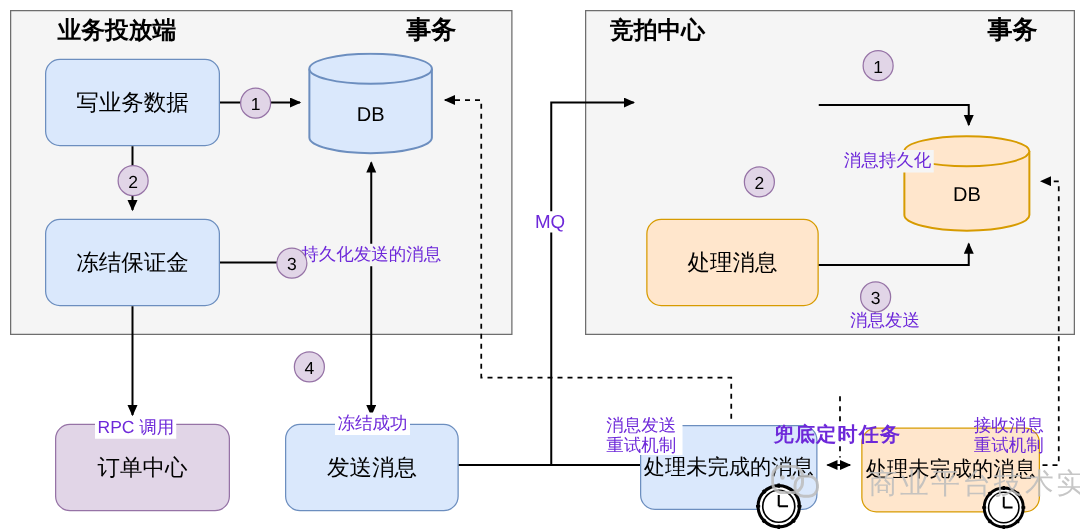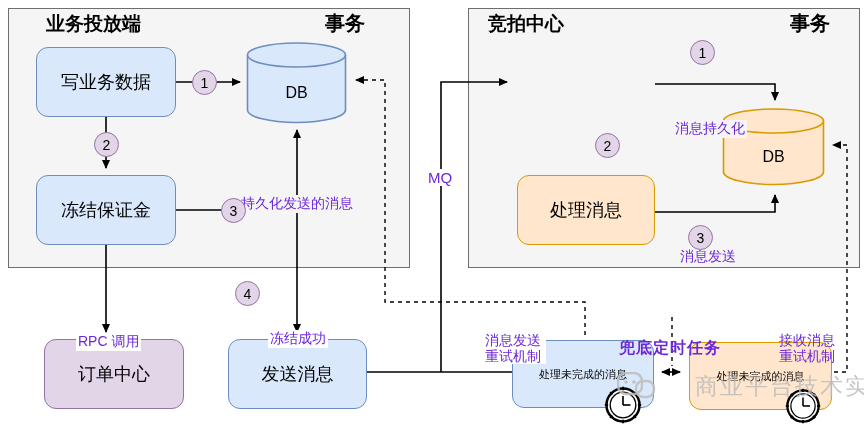--- a/index.html
+++ b/index.html
@@ -16,21 +16,21 @@
   .panel { position:absolute; background:var(--panel-fill); border:1.6px solid var(--panel-stroke); }
   .panel-title { position:absolute; font-weight:bold; font-size:19px; color:#000; }
   .panel-tag { position:absolute; font-weight:bold; font-size:20px; color:#000; }
 
   .node { position:absolute; display:flex; align-items:center; justify-content:center;
           border-radius:12px; font-size:18px; color:#000; text-align:center;
           border:1.6px solid; line-height:1.15; }
   .node.blue   { background:var(--blue-fill);   border-color:var(--blue-stroke); }
   .node.orange { background:var(--orange-fill); border-color:var(--orange-stroke); }
   .node.purple { background:var(--purple-fill); border-color:var(--purple-stroke); }
-  .node.small  { font-size:11px; }
+  .node.small  { font-size:17px; }
 
   .step { position:absolute; width:25px; height:25px; border-radius:50%;
           background:var(--purple-fill); border:1.4px solid var(--purple-stroke);
           display:flex; align-items:center; justify-content:center;
           font-size:14px; color:#000; z-index:5; }
 
   .lbl { position:absolute; font-size:14px; color:#6d28d9; white-space:nowrap; z-index:4;margin-top:44px; }
   .lbl.on-panel { background:var(--panel-fill); padding:0 2px; }
   .lbl.on-white { background:#ffffff; padding:0 2px; }
   .lbl.two-line { text-align:center; white-space:normal; line-height:16px; }

